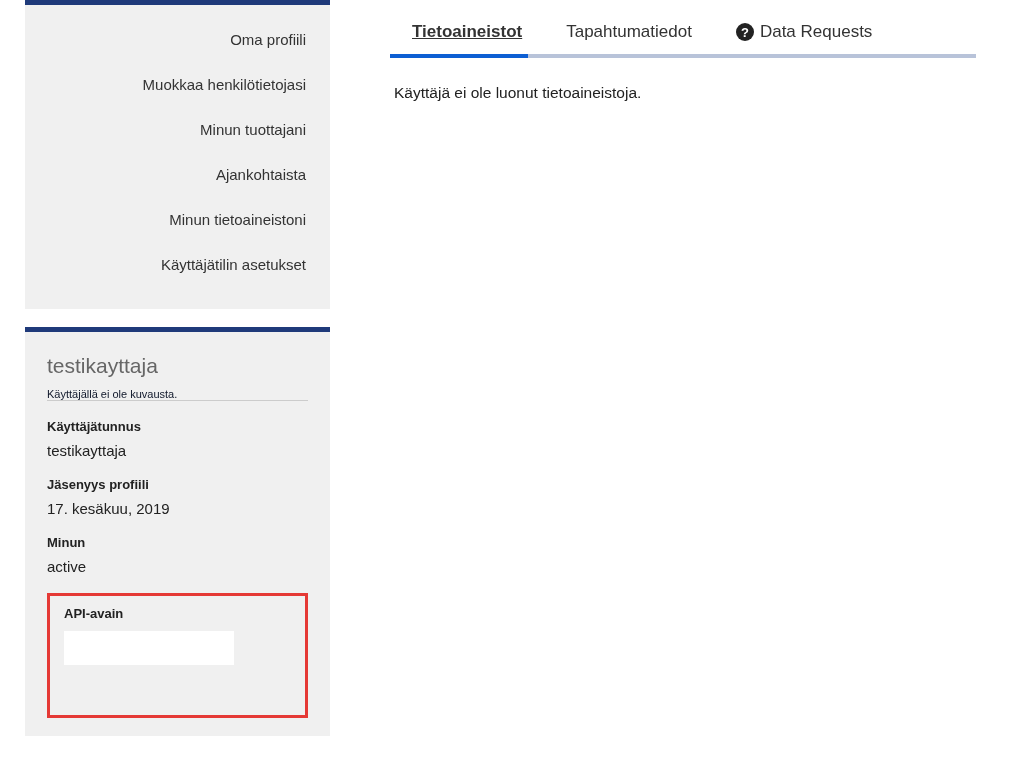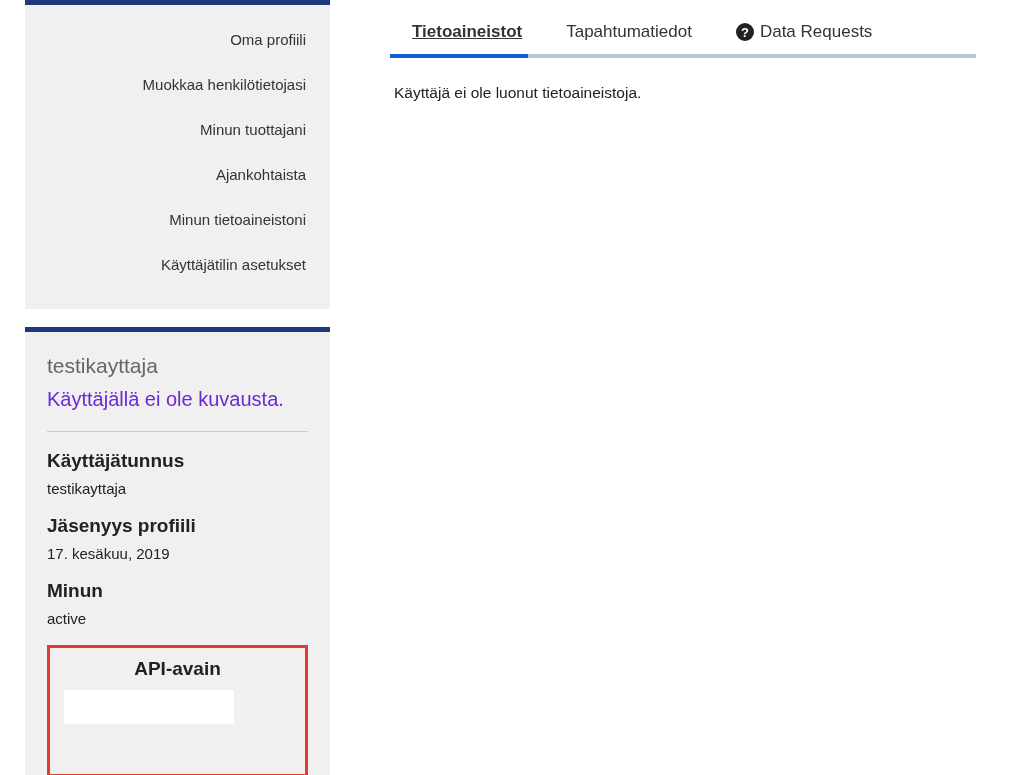--- a/index.html
+++ b/index.html
@@ -43,43 +43,41 @@
       border-top: 5px solid #1f3a7a;
       padding: 22px 22px 18px 22px;
     }
     .info-title {
       font-size: 21px;
       color: #666;
       font-weight: 400;
       margin-bottom: 10px;
     }
     .info-desc {
-      font-size: 20px;
-      color: #6d28d9;
-      padding-bottom: 20px;
+      font-size: 11px;
+      color: #0f172a;
       border-bottom: 1px solid #ccc;
     }
     .info-block {
       margin-top: 18px;
     }
     .info-block-label {
       font-weight: 700;
-      font-size: 19px;
+      font-size: 13px;
       color: #222;
       margin-bottom: 8px;
     }
     .info-block-value {
       font-size: 15px;
       color: #222;
     }
     .api-highlight {
       border: 3px solid #e53935;
       padding: 10px 14px 50px 14px;
       margin-top: 18px;
-      text-align: center;
     }
     .api-highlight .info-block-label {
       margin-bottom: 10px;
     }
     .api-field {
       background: #ffffff;
       height: 34px;
       width: 75%;
     }
     .main {

